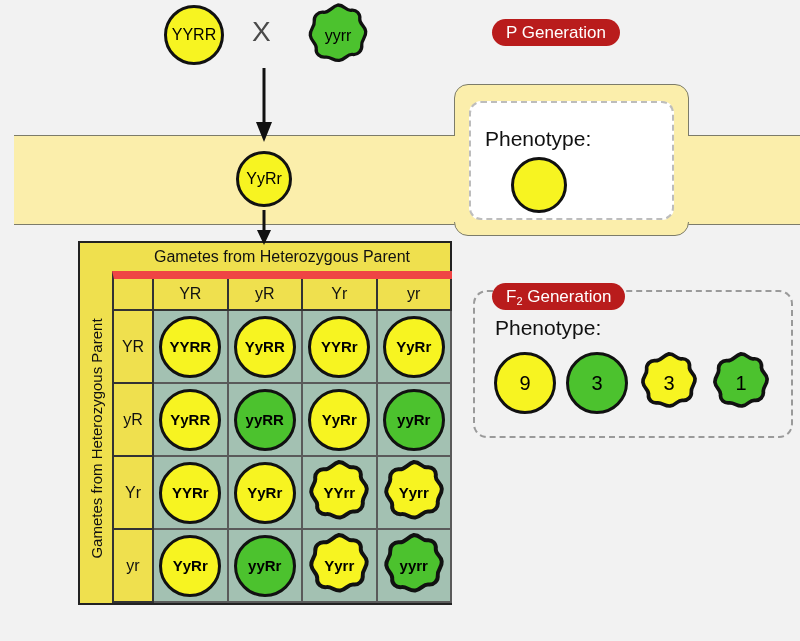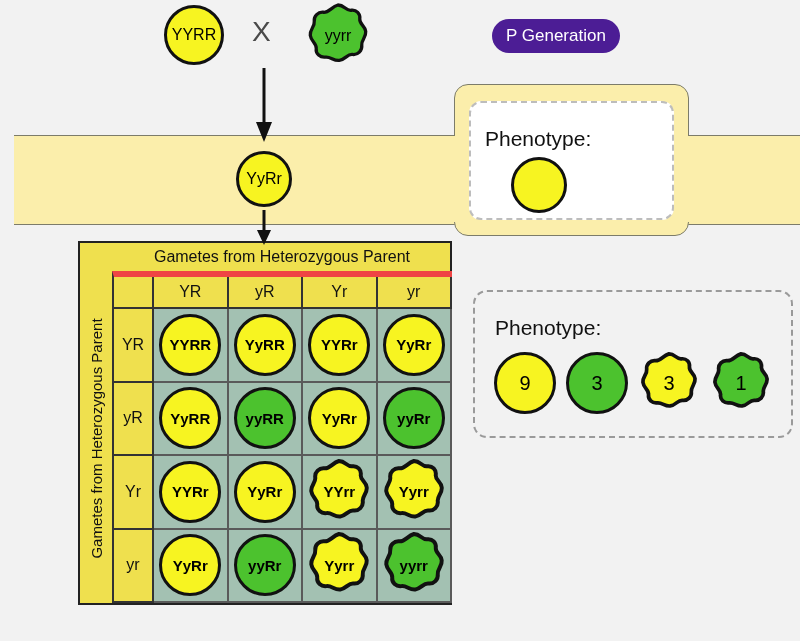--- a/index.html
+++ b/index.html
@@ -47,29 +47,29 @@
   }
   .org .lbl {
     position: relative;
     z-index: 2;
   }
   .yellowfill { background: #f7f421; }
 
   
   .badge {
     position: absolute;
-    background: #4c1d95;
+    background: #b91c1c;
     color: #ffffff;
     border-radius: 999px;
     display: flex;
     align-items: center;
     justify-content: center;
     font-size: 17px;
     padding: 0 14px;
-    height: 34px;
+    height: 27px;
     box-sizing: border-box;
     white-space: nowrap;
     z-index: 30;
   }
   .badge sub { font-size: 11px; vertical-align: baseline; position: relative; top: 3px; }
 
   
   #band {
     position: absolute;
     left: 0; top: 135px;
@@ -177,21 +177,21 @@
     font-size: 16px;
   }
   #pq-grid {
     position: absolute;
     left: 32px; top: 28px;
     width: 340px; height: 332px;
     display: grid;
     grid-template-columns: 40px 1fr 1fr 1fr 1fr;
     grid-template-rows: 32px 1fr 1fr 1fr 1fr;
     border-left: 2px solid #333;
-    border-top: 6px solid #ef4444;
+    border-top: 8px solid #ef4444;
     box-sizing: border-box;
   }
   .pq-corner {
     background: #efe04e;
     border-right: 2px solid #333;
     border-bottom: 2px solid #333;
     box-sizing: border-box;
   }
   .pq-colhdr {
     background: #efe04e;
@@ -399,20 +399,23 @@
               <path d="M50 3 C60 3 62 12 70 11 C78 10 84 16 83 24 C82 32 91 34 92 43 C93 52 85 56 86 64 C87 72 80 79 72 78 C64 77 61 86 52 87 C43 88 39 81 31 82 C23 83 16 77 17 69 C18 61 9 58 8 49 C7 40 15 36 14 28 C13 20 20 13 28 14 C36 15 40 6 50 3 Z" fill="#4cc22e" stroke="#111111" stroke-width="6" stroke-linejoin="round"></path>
             </svg>
             <span class="lbl">yyrr</span>
           </div>
         </div>
       </div>
   </div>
 
   <div id="f2-card"></div>
 
+  <div class="badge" style="left:478px; top:283px;">
+    <span><span>F</span><sub>2</sub><span> Generation</span></span>
+  </div>
 
   <div id="f2-phenotype-label">Phenotype:</div>
 
   <div id="f2-organisms" style="position:absolute; left:480px; top:352px; width:300px; height:70px; z-index:12;">
       <div class="org round" style="left: 0px; top: 0px; width: 62px; height: 62px; font-size: 20px; font-weight: normal; background: rgb(247, 244, 33);">
         <span class="lbl">9</span>
       </div>
       <div class="org round" style="left: 72px; top: 0px; width: 62px; height: 62px; font-size: 20px; font-weight: normal; background: rgb(76, 194, 46);">
         <span class="lbl">3</span>
       </div>

